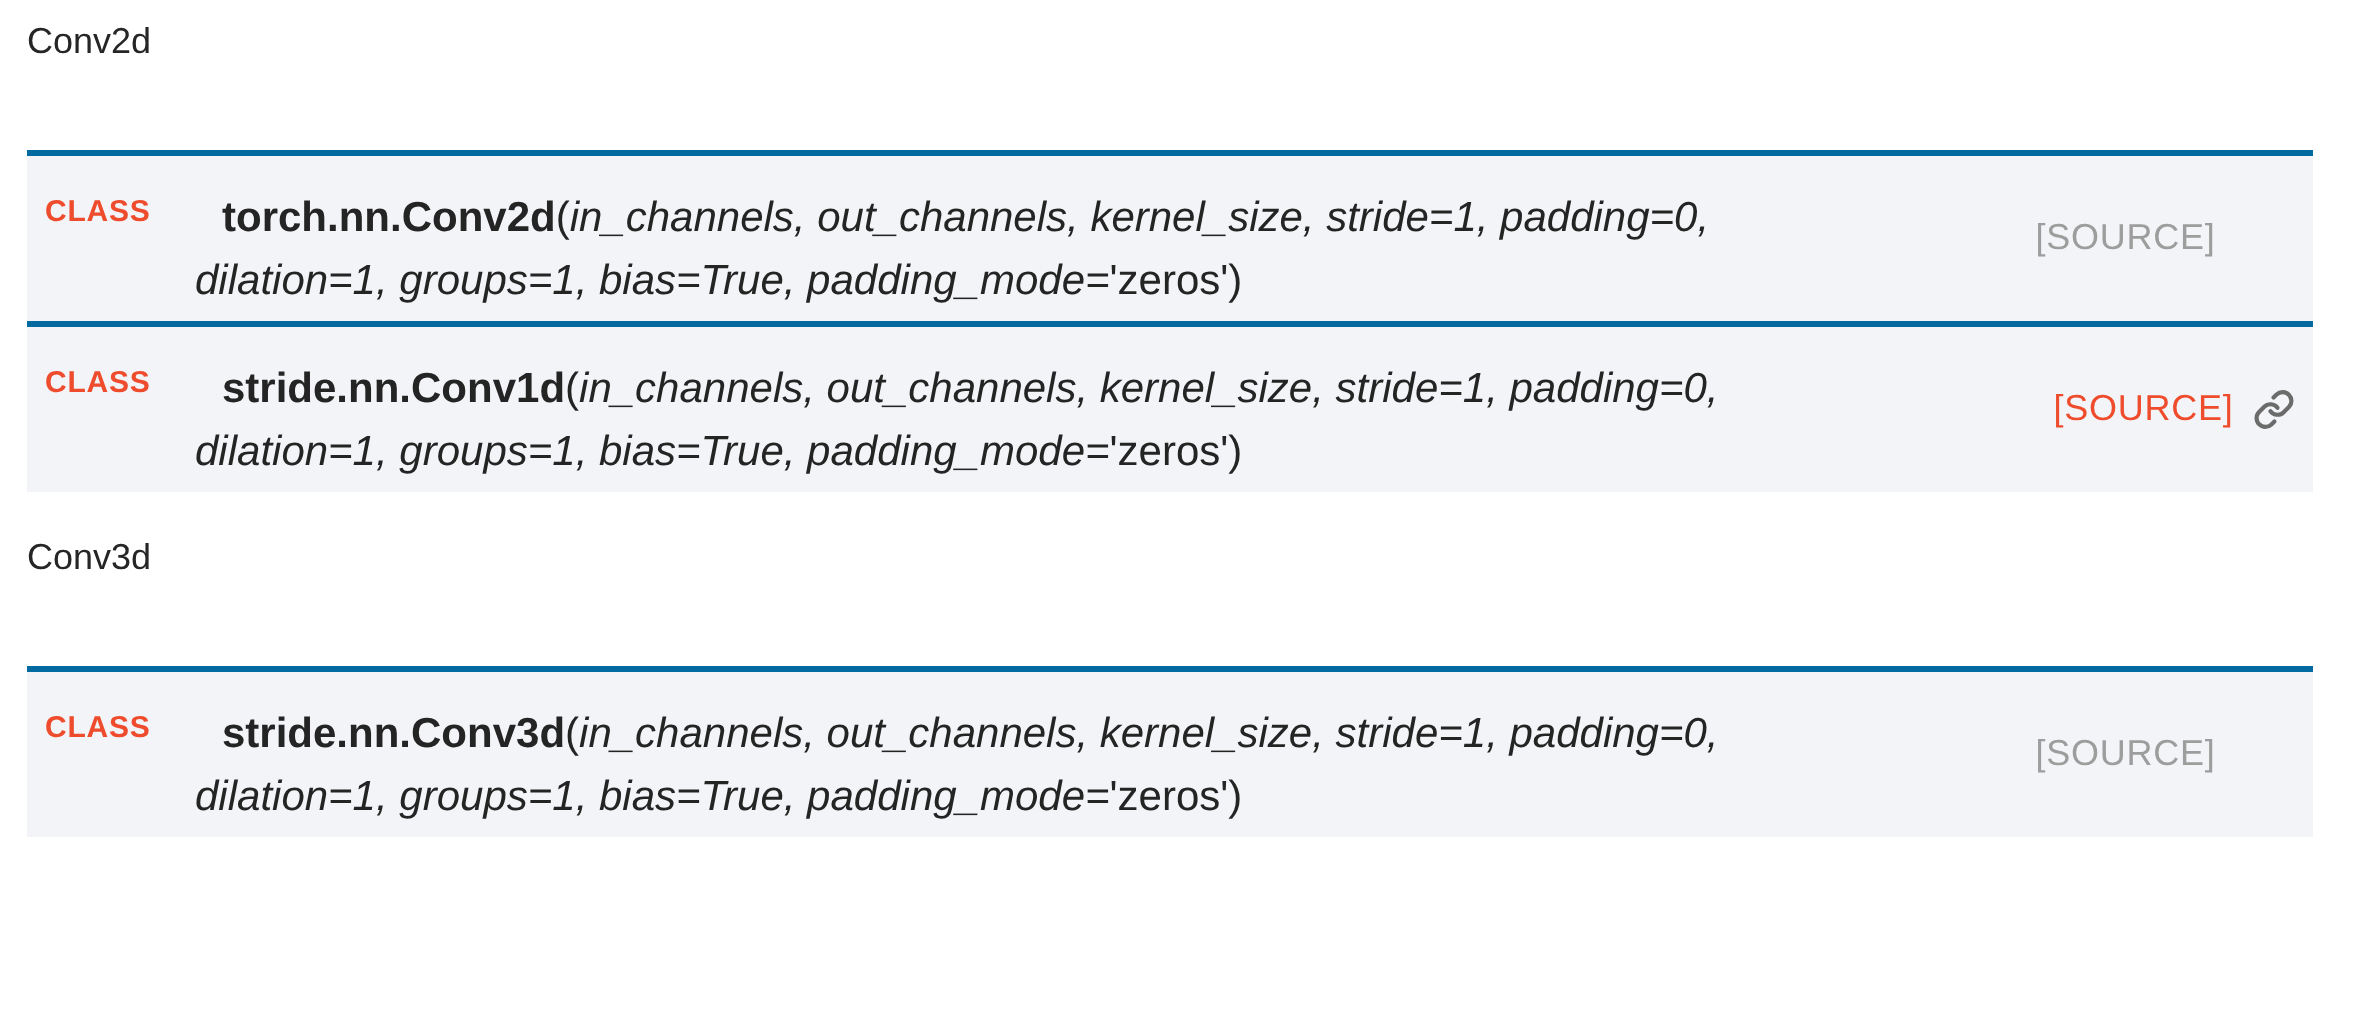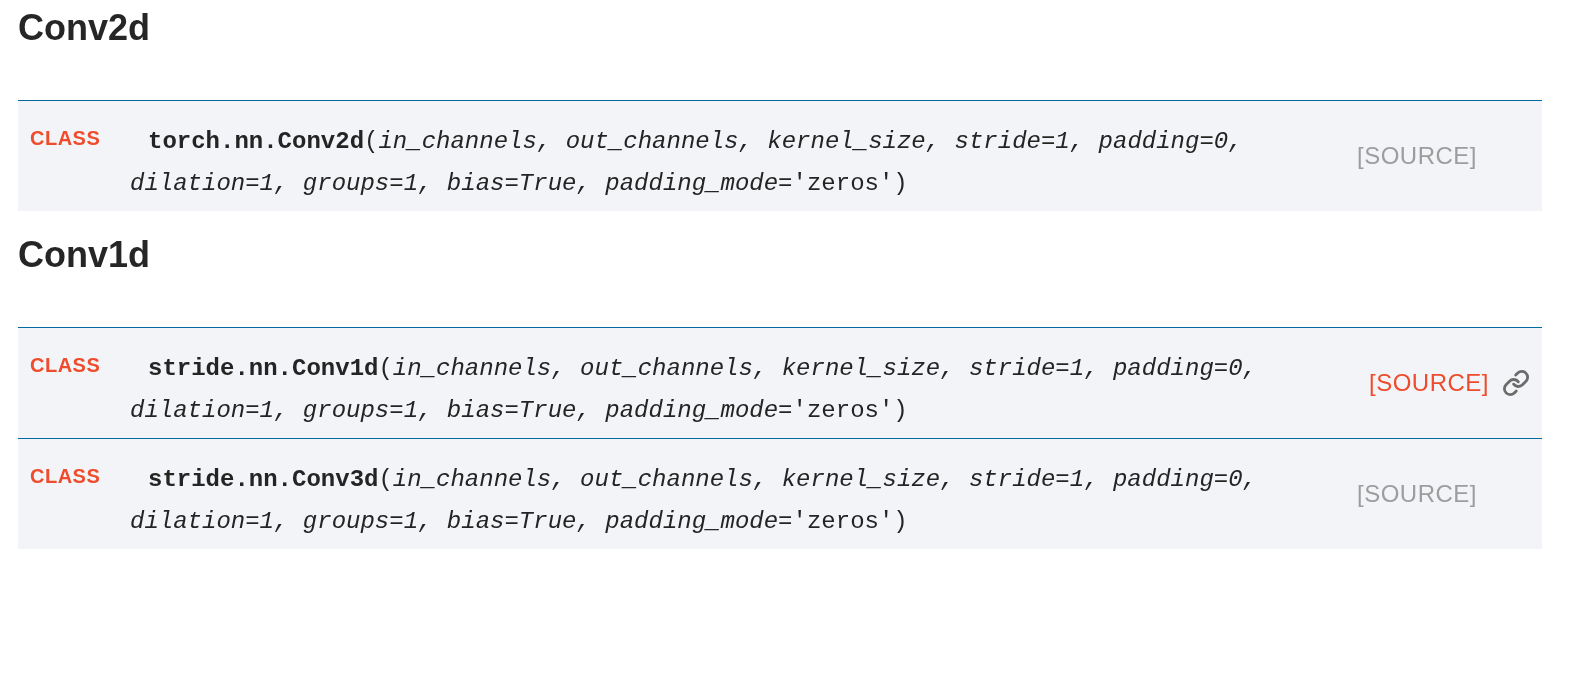--- a/index.html
+++ b/index.html
@@ -7,48 +7,48 @@
   body {
     width: 1585px;
     height: 681px;
     background: #ffffff;
     font-family: "Liberation Sans", sans-serif;
     overflow: hidden;
   }
   .content { padding: 4px 43px 0 18px; }
 
   h2.section-heading {
-    font-size: 36px;
-    font-weight: 700;
+    font-size: 24px;
+    font-weight: 400;
     color: #262626;
     line-height: 40px;
     margin: 24px 0 52px 0;
   }
   section.doc-section:first-of-type h2.section-heading { margin-top: 4px; }
 
   .sigblock {
     position: relative;
-    border-top: 1px solid #0369a1;
+    border-top: 4px solid #0369a1;
     background: #f3f4f7;
     padding: 20px 215px 6px 112px;
   }
 
   .class-label {
     position: absolute;
     left: 12px;
     top: 26px;
     font-size: 20px;
     font-weight: 700;
     letter-spacing: 0.5px;
     color: #ee4c2c;
   }
 
   .sig-code {
-    font-family: Liberation Mono, monospace;
-    font-size: 24px;
+    font-family: Liberation Sans, sans-serif;
+    font-size: 28px;
     line-height: 42px;
     color: #242424;
     text-indent: 18px; 
     white-space: nowrap;
   }
   .sig-code .b { font-weight: 700; font-style: normal; }
   .sig-code .i { font-style: italic; }
   .sig-code .u { font-style: normal; }
   .sig-code .p { font-style: normal; }
 
@@ -85,37 +85,37 @@
     <div class="sigblock">
       <span class="class-label">CLASS</span>
       <div class="sig-code"><span class="b">torch.nn.Conv2d</span><span class="p">(</span><span class="i">in_channels, out_channels, kernel_size, stride=1, padding=0,</span><br><span class="i">dilation=1, groups=1, bias=True, padding_mode=</span><span class="u">'zeros'</span><span class="p">)</span></div>
       <div class="source-wrap">
         <a class="source-link">[SOURCE]</a>
       </div>
     </div>
   </section>
 
   <section class="doc-section">
-    <h2 class="section-heading">Conv1d</h2>
     <div class="sigblock">
       <span class="class-label">CLASS</span>
       <div class="sig-code"><span class="b">stride.nn.Conv1d</span><span class="p">(</span><span class="i">in_channels, out_channels, kernel_size, stride=1, padding=0,</span><br><span class="i">dilation=1, groups=1, bias=True, padding_mode=</span><span class="u">'zeros'</span><span class="p">)</span></div>
       <div class="source-wrap with-icon">
         <a class="source-link highlight">[SOURCE]</a>
         <span class="link-icon">
           <svg width="28" height="28" viewBox="0 0 24 24" fill="none" stroke="#6b6b6c" stroke-width="2.4" stroke-linecap="round" stroke-linejoin="round">
             <path d="M10 13a5 5 0 0 0 7.54.54l3-3a5 5 0 0 0-7.07-7.07l-1.72 1.71"></path>
             <path d="M14 11a5 5 0 0 0-7.54-.54l-3 3a5 5 0 0 0 7.07 7.07l1.71-1.71"></path>
           </svg>
         </span>
       </div>
     </div>
   </section>
 
   <section class="doc-section">
+    <h2 class="section-heading">Conv3d</h2>
     <div class="sigblock">
       <span class="class-label">CLASS</span>
       <div class="sig-code"><span class="b">stride.nn.Conv3d</span><span class="p">(</span><span class="i">in_channels, out_channels, kernel_size, stride=1, padding=0,</span><br><span class="i">dilation=1, groups=1, bias=True, padding_mode=</span><span class="u">'zeros'</span><span class="p">)</span></div>
       <div class="source-wrap">
         <a class="source-link">[SOURCE]</a>
       </div>
     </div>
   </section>
 
 </div>

